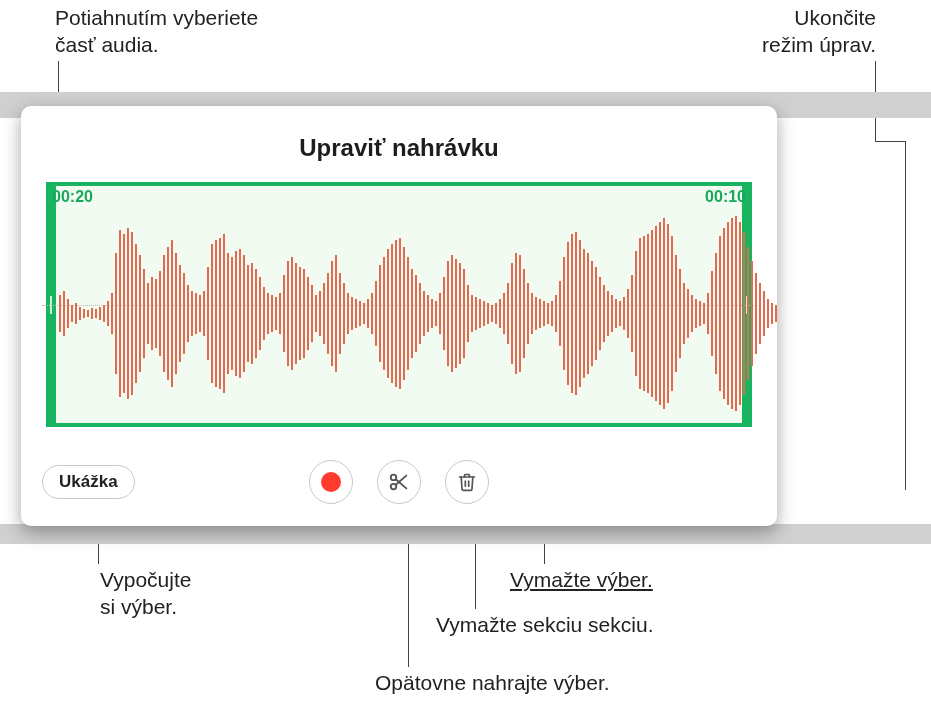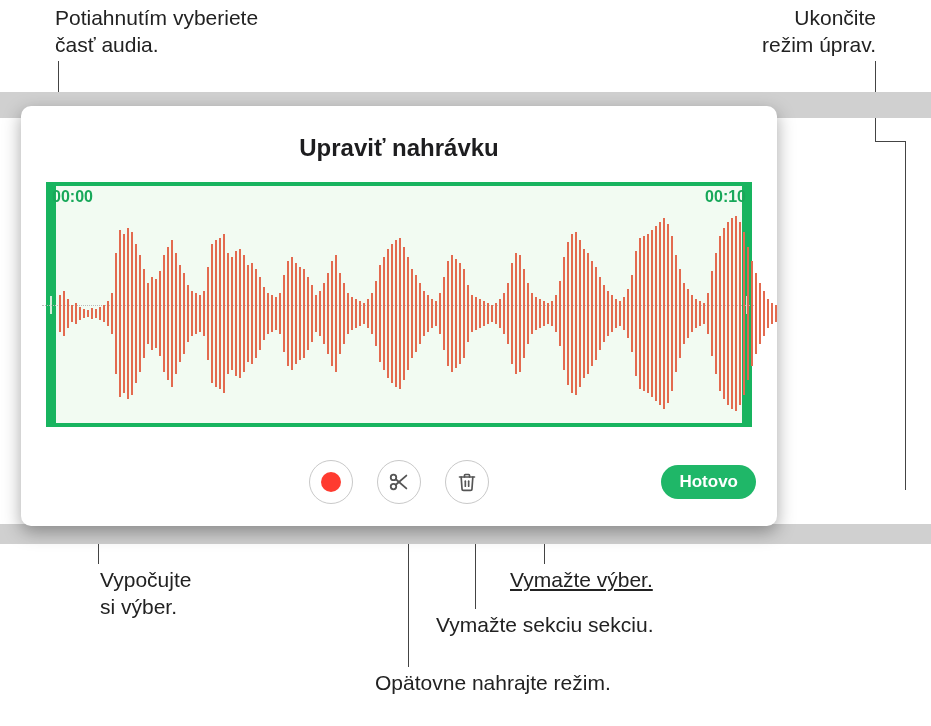--- a/index.html
+++ b/index.html
@@ -176,21 +176,21 @@
       cursor: pointer;
     }
 
   </style>
 </head>
 <body>
 
 <div class="callout callout-tl">Potiahnutím vyberiete<br>časť audia.</div>
 <div class="callout callout-tr">Ukončite<br>režim úprav.</div>
 <div class="callout callout-preview">Vypočujte<br>si výber.</div>
-<div class="callout callout-rerecord">Opätovne nahrajte režim.</div>
+<div class="callout callout-rerecord">Opätovne nahrajte výber.</div>
 <div class="callout callout-cut">Vymažte sekciu sekciu.</div>
 <div class="callout callout-delete">Vymažte výber.</div>
 
 <div class="callout-line" style="left:58px; top:61px; width:1px; height:130px;"></div>
 <div class="callout-line" style="left:875px; top:61px; width:1px; height:80px;"></div>
 <div class="callout-line" style="left:875px; top:141px; width:30px; height:1px;"></div>
 <div class="callout-line" style="left:905px; top:141px; width:1px; height:349px;"></div>
 
 <div class="callout-line" style="left:98px; top:512px; width:1px; height:52px;"></div>
 <div class="callout-line" style="left:408px; top:512px; width:1px; height:155px;"></div>
@@ -199,21 +199,21 @@
 
 <div class="shadow-band top"></div>
 <div class="shadow-band bottom"></div>
 
 <div class="panel">
   <div class="panel-title">Upraviť nahrávku</div>
 
   <div class="wave-area">
     <div class="selection"></div>
     <div class="midline"></div>
-    <span class="timecode left">00:00</span>
+    <span class="timecode left">00:20</span>
     <span class="timecode right">00:10</span>
     <div class="bars" id="wave-bars">
         <div class="bar" style="height: 36.54px;"></div>
         <div class="bar" style="height: 44.66px;"></div>
         <div class="bar" style="height: 28.42px;"></div>
         <div class="bar" style="height: 16.24px;"></div>
         <div class="bar" style="height: 20.3px;"></div>
         <div class="bar" style="height: 12.18px;"></div>
         <div class="bar" style="height: 8.12px;"></div>
         <div class="bar" style="height: 6.09px;"></div>
@@ -386,20 +386,21 @@
         <div class="bar" style="height: 81.2px;"></div>
         <div class="bar" style="height: 60.9px;"></div>
         <div class="bar" style="height: 44.66px;"></div>
         <div class="bar" style="height: 28.42px;"></div>
         <div class="bar" style="height: 20.3px;"></div>
         <div class="bar" style="height: 16.24px;"></div>
       </div>
   </div>
 
   <div class="toolbar">
+    <button class="btn-preview">Ukážka</button>
 
     <div class="center-tools">
       <button class="tool-btn">
         <span class="record-dot"></span>
       </button>
       <button class="tool-btn">
         <svg width="22" height="22" viewBox="0 0 24 24" fill="none" stroke="#555" stroke-width="2" stroke-linecap="round" stroke-linejoin="round">
           <circle cx="6" cy="7" r="3"></circle>
             <circle cx="6" cy="17" r="3"></circle>
           <line x1="8.5" y1="9" x2="20" y2="19"></line>
@@ -410,15 +411,14 @@
         <svg width="20" height="22" viewBox="0 0 24 24" fill="none" stroke="#555" stroke-width="2" stroke-linecap="round" stroke-linejoin="round">
           <polyline points="3 6 5 6 21 6"></polyline>
           <path d="M19 6l-1 14a2 2 0 0 1-2 2H8a2 2 0 0 1-2-2L5 6"></path>
           <path d="M10 11v6"></path>
             <path d="M14 11v6"></path>
           <path d="M9 6V4a1 1 0 0 1 1-1h4a1 1 0 0 1 1 1v2"></path>
         </svg>
       </button>
     </div>
 
-    <button class="btn-done">Hotovo</button>
   </div>
 </div>
 
 </body></html>

